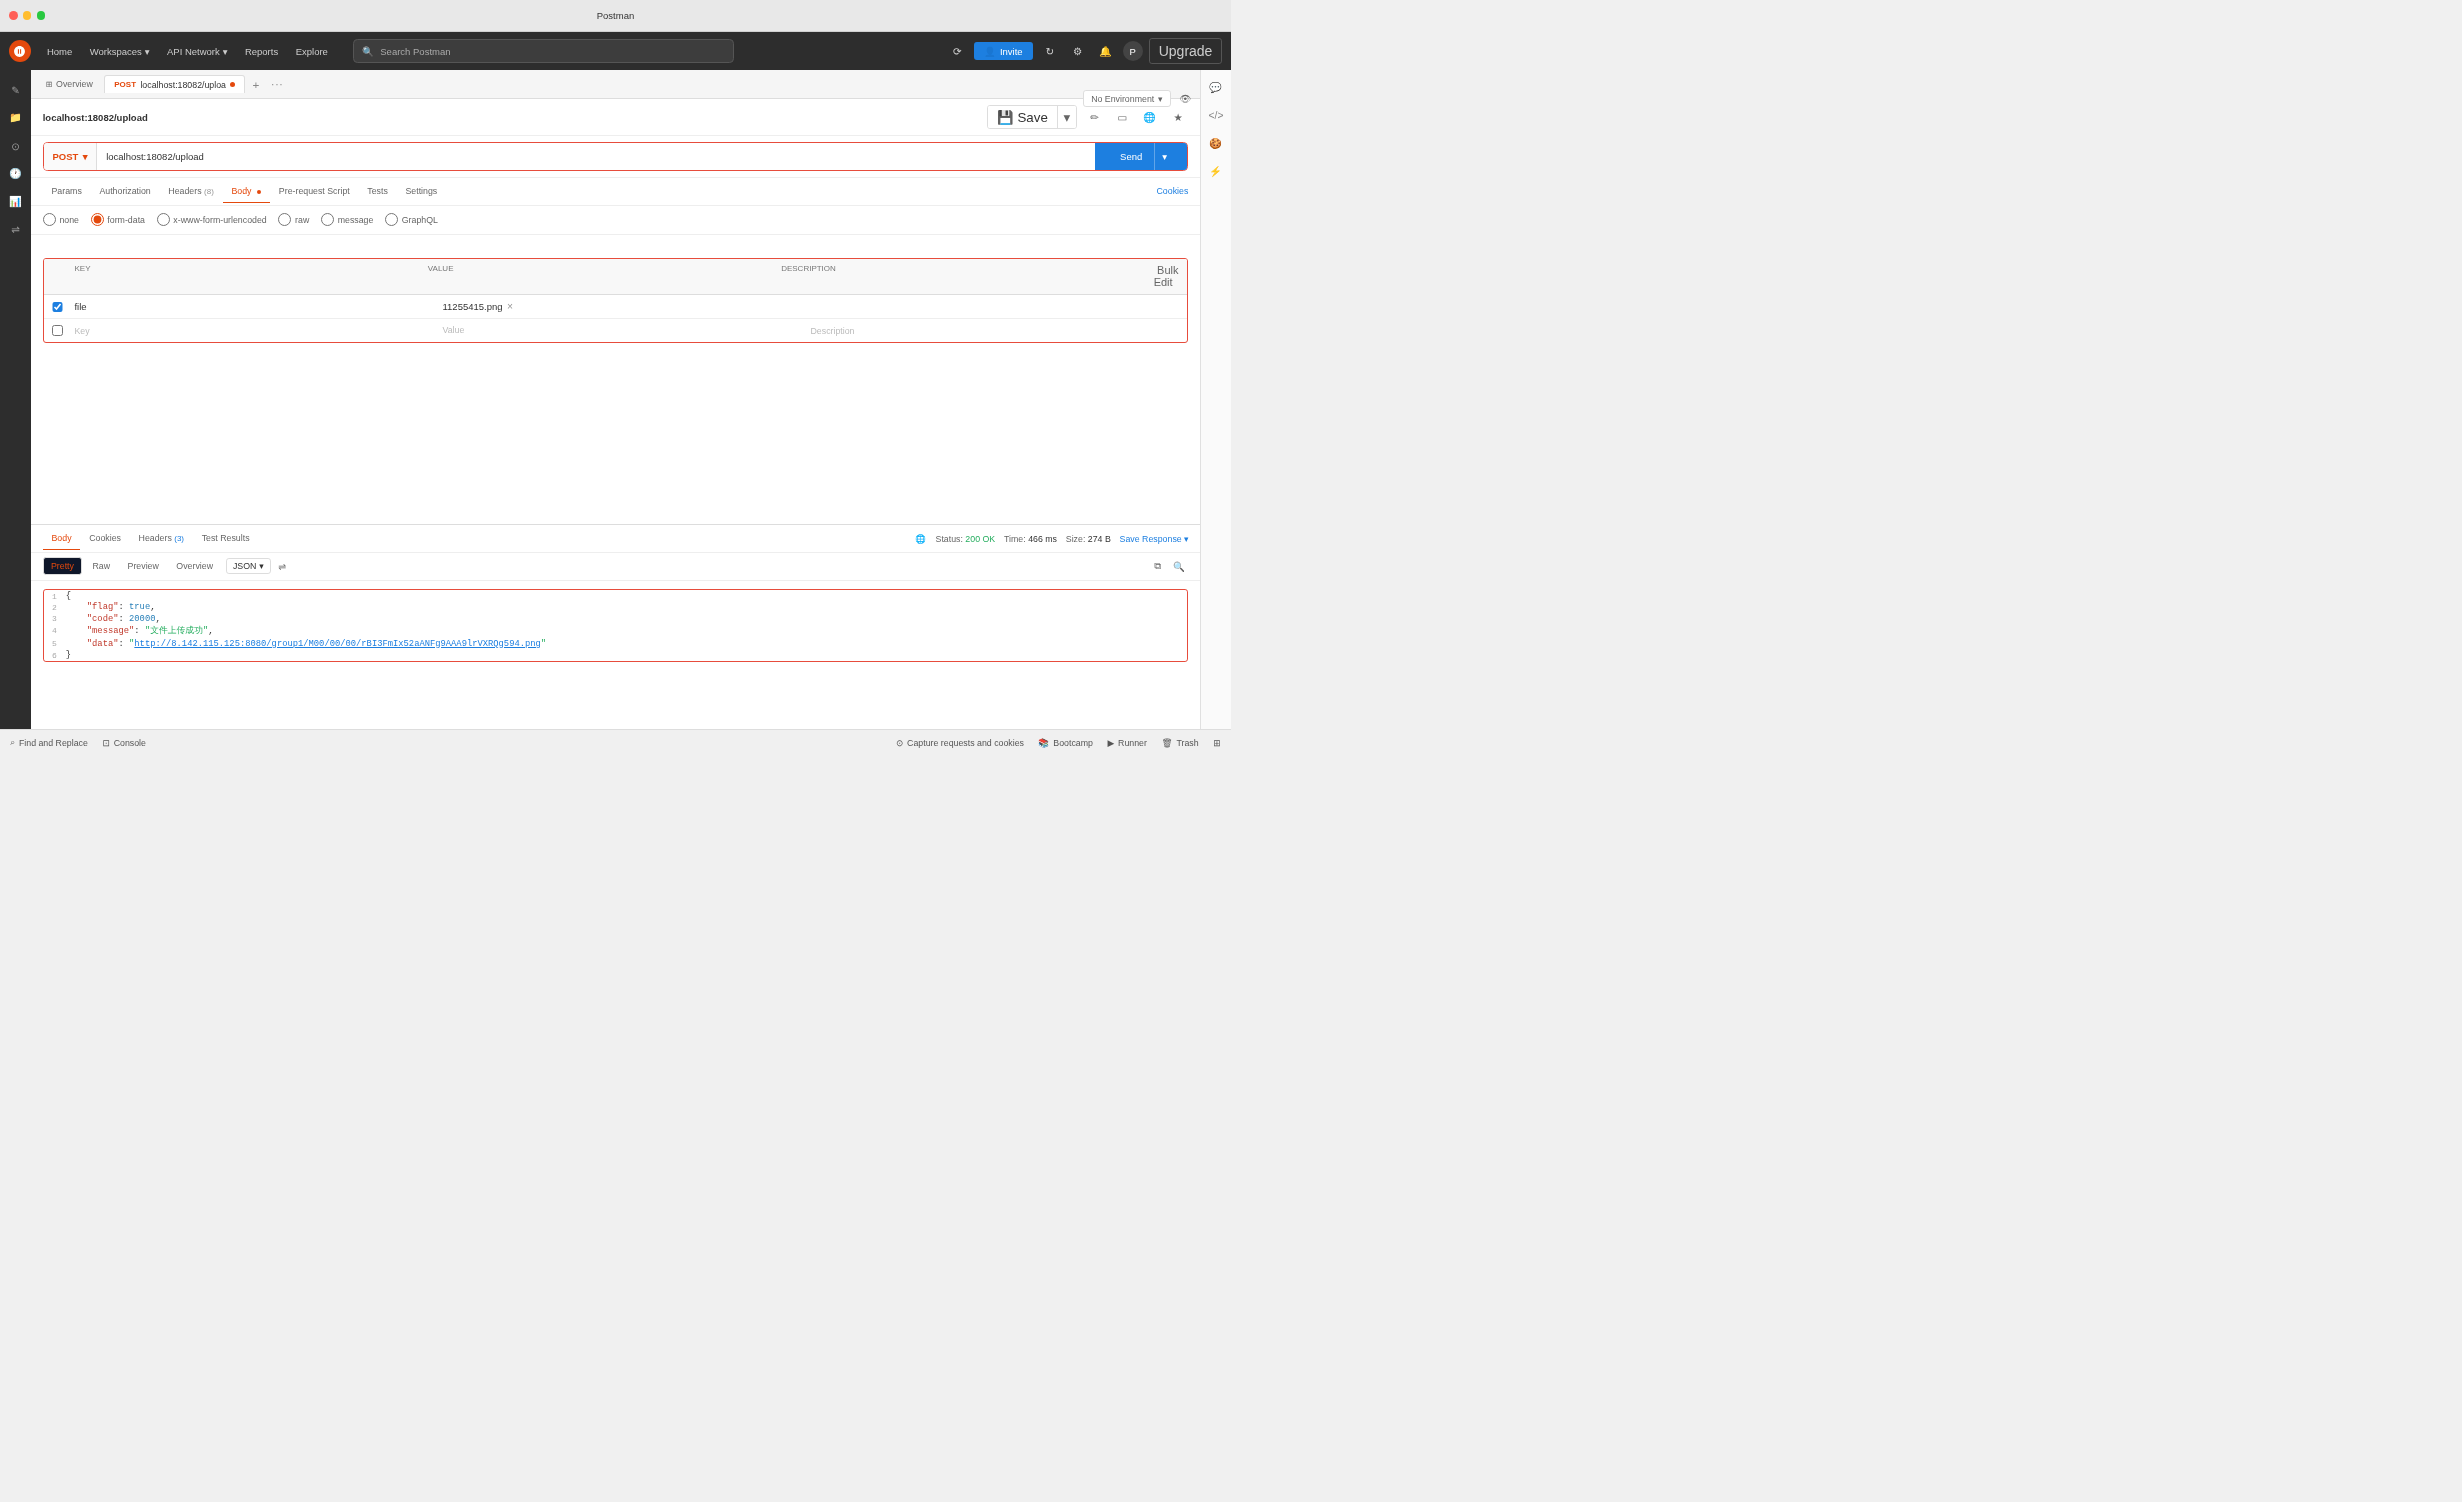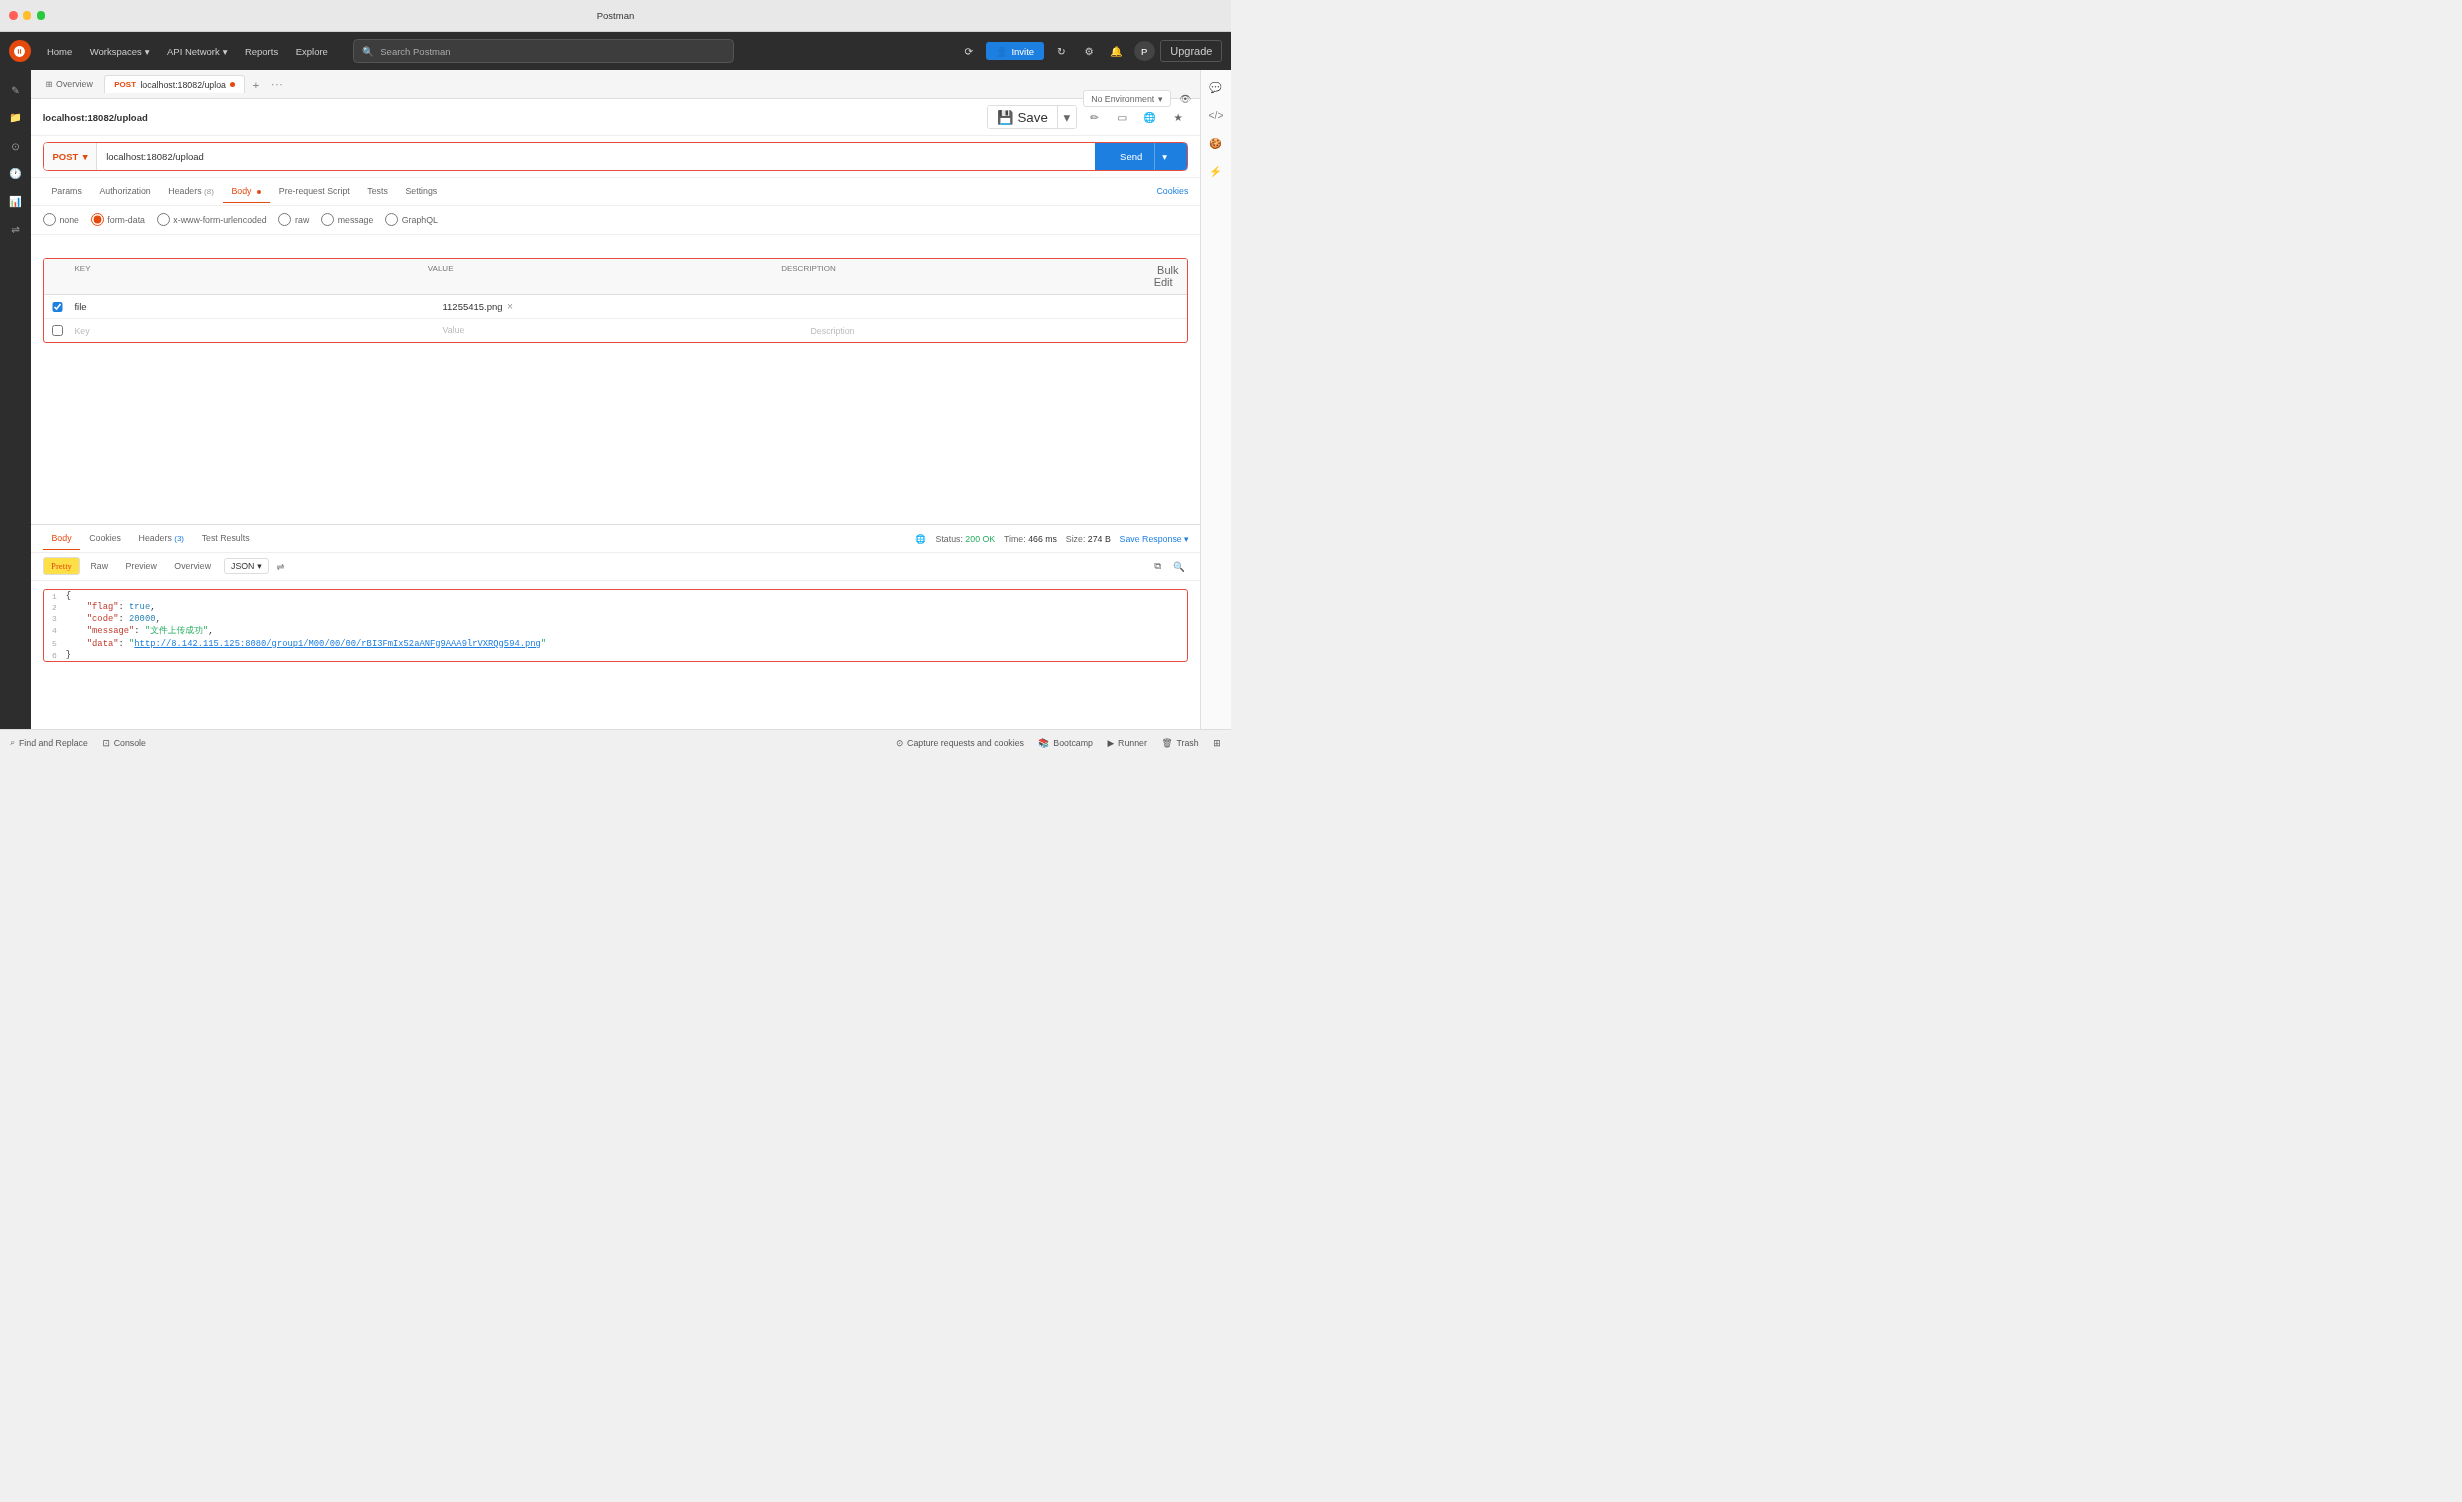--- a/index.html
+++ b/index.html
@@ -117,21 +117,21 @@
       display: flex;
       align-items: center;
       gap: 3.7px;
     }
     .btn-upgrade {
       background: transparent;
       color: #ccc;
       border: 0.7px solid #555;
       border-radius: 2.9px;
       padding: 3.7px 8.8px;
-      font-size: 11px;
+      font-size: 14px;
       cursor: pointer;
     }
     .nav-icon-btn {
       color: #ccc;
       width: 22px;
       height: 22px;
       display: flex;
       align-items: center;
       justify-content: center;
       cursor: pointer;
@@ -570,25 +570,24 @@
       gap: 2.9px;
     }
     .format-tab {
       padding: 2.9px 7.3px;
       font-size: 8.8px;
       color: #666;
       cursor: pointer;
       border-radius: 2.9px;
     }
     .format-tab.active {
-      background: #fde047;
+      background: #0f172a;
       color: #e4490d;
       border: 0.7px solid #ddd;
       font-weight: 500;
-      font-family: Liberation Serif, serif;
     }
     .format-selector {
       display: flex;
       align-items: center;
       gap: 2.9px;
       border: 0.7px solid #ddd;
       border-radius: 2.9px;
       padding: 2.2px 5.9px;
       font-size: 8.8px;
       cursor: pointer;

